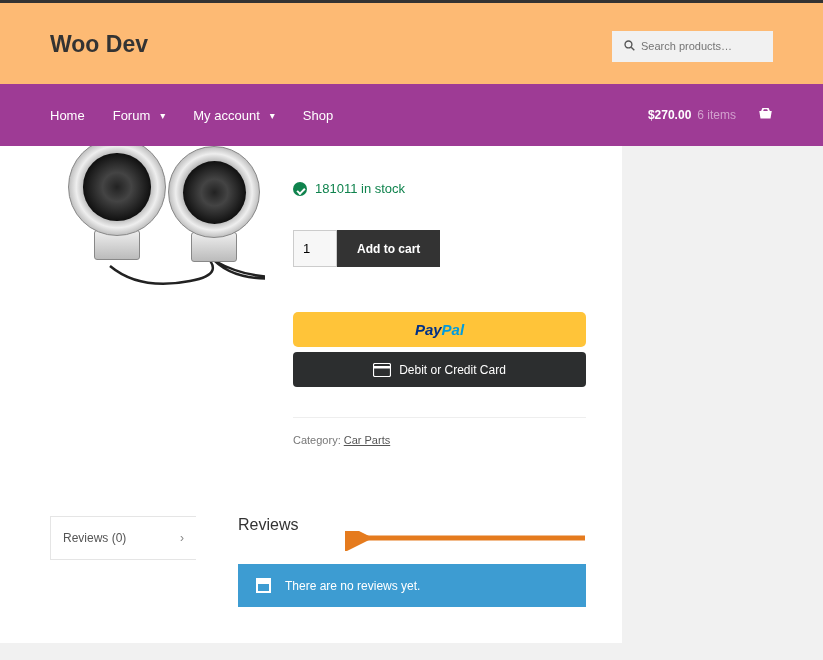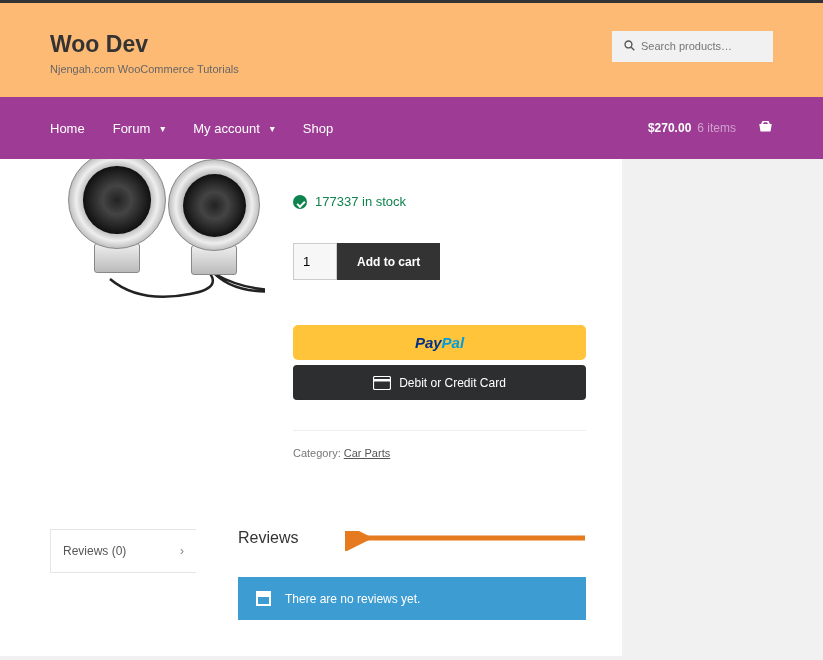--- a/index.html
+++ b/index.html
@@ -62,21 +62,20 @@
     .arrow-annotation { position:absolute; left:345px; top:531px; pointer-events:none; }
   </style>
 </head>
 <body>
 
 <div class="top-gradient"></div>
 
 <header class="site-header">
   <div class="site-branding">
     <div class="site-title">Woo Dev</div>
-    <div class="tagline">Njengah.com WooCommerce Tutorials</div>
   </div>
   <div class="site-search">
     <span class="search-icon">
       <svg width="11" height="11" viewBox="0 0 16 16">
           <circle cx="6.5" cy="6.5" r="5" fill="none" stroke="#555" stroke-width="2"></circle>
           <line x1="10.5" y1="10.5" x2="15" y2="15" stroke="#555" stroke-width="2"></line>
         </svg>
     </span>
     <input type="text" placeholder="Search products…" style="">
   </div>
@@ -129,21 +128,21 @@
               <div class="disc-outer">
                 <div class="disc-inner"></div>
               </div>
               <div class="bracket"></div>
             </div>
         </div>
       </div>
       <div class="summary">
         <div class="stock-row">
           <span class="icon"></span>
-          <span>177337 in stock</span>
+          <span>181011 in stock</span>
         </div>
         <div class="cart-form">
           <input class="qty" type="number" value="1" style="">
           <button class="add-to-cart">Add to cart</button>
         </div>
         <button class="pp-btn">
           <span class="pay">Pay</span>
             <span class="pal">Pal</span>
         </button>
         <button class="cc-btn">

